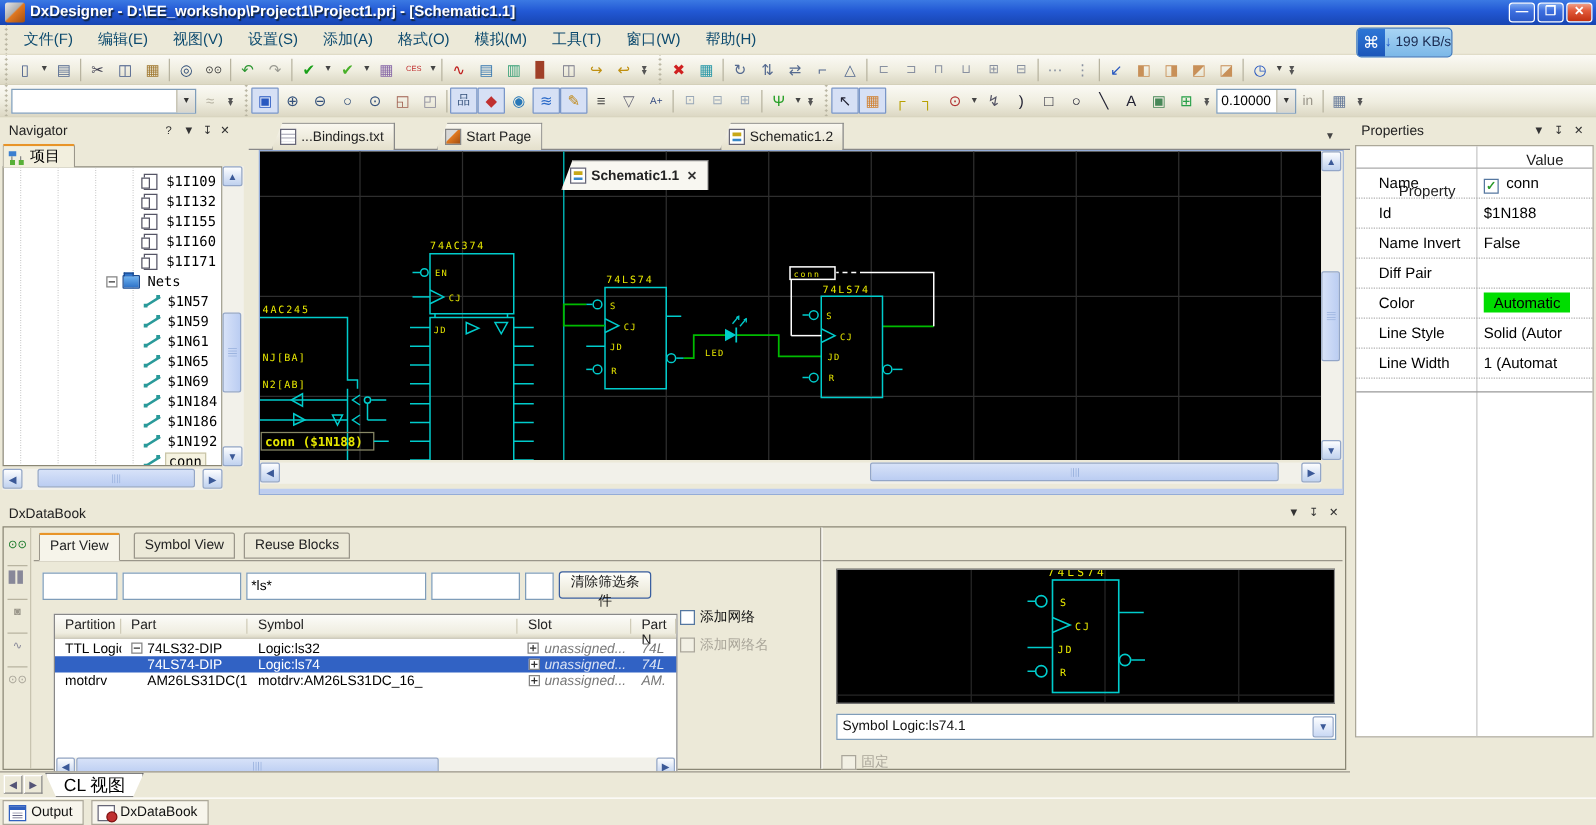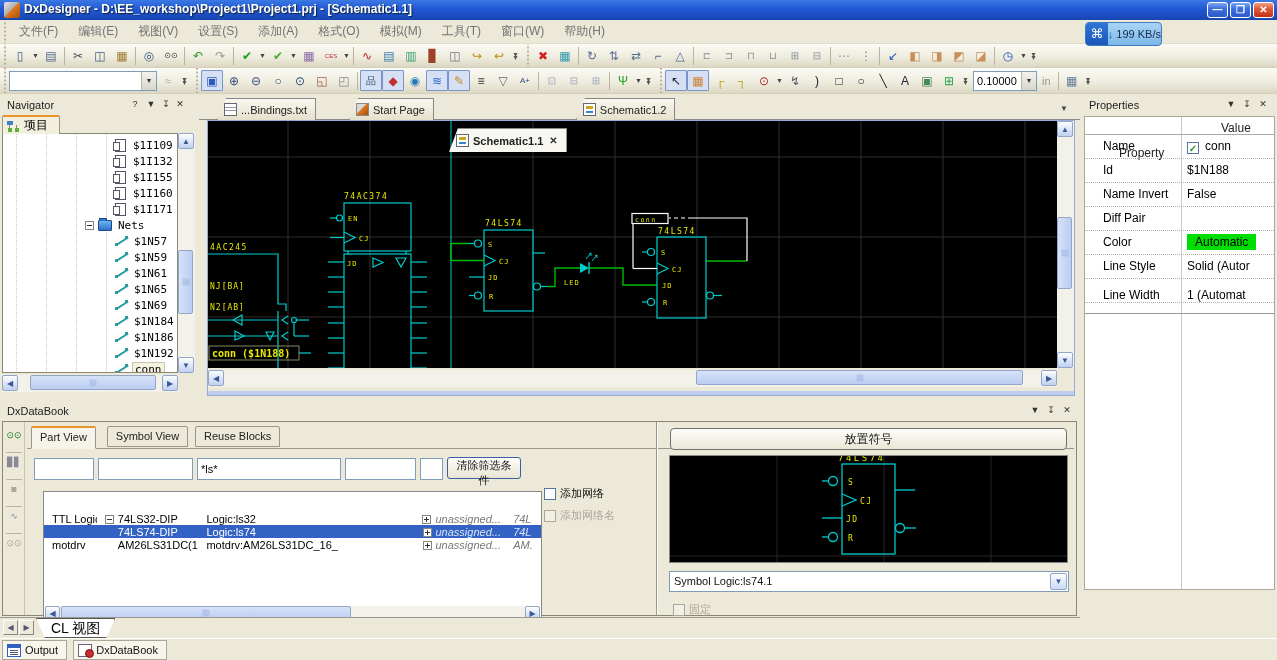--- a/index.html
+++ b/index.html
@@ -19,21 +19,21 @@
 
 #netmeter { position:absolute; left:1085px; top:22px; width:77px; height:24px; border-radius:4px; border:1px solid #3E7AC0;
   background:linear-gradient(180deg,#A8D4F4,#7CB8E8); z-index:50; display:flex; align-items:center; overflow:hidden;}
 #netlogo { width:24px; height:24px; background:linear-gradient(180deg,#2E78D8,#1B55B8); color:#fff; font-size:13px; text-align:center; line-height:24px; }
 #netspeed { flex:1; text-align:center; color:#1a2a50; font-size:11px; white-space:nowrap; }
 #netspeed .dn { color:#1b55c8; font-weight:bold; }
 
 
 #menubar { position:absolute; left:0; top:20px; width:1277px; height:24px; background:#ECE9D8; border-bottom:1px solid #E0DCC8; }
 .handle { width:5px; height:100%; background-image:radial-gradient(circle,#b8b4a0 35%,transparent 40%); background-size:4px 4px; background-position:center; background-repeat:repeat-y; margin:0 2px; }
-#menubar .menuitem { padding:0 10px; line-height:23px; display:inline-block; color:#737373; }
+#menubar .menuitem { padding:0 10px; line-height:23px; display:inline-block; color:#0c4a6e; }
 #menubar { display:flex; align-items:stretch; }
 
 
 .toolbar { position:absolute; left:0; width:1277px; display:flex; align-items:center;
   background:linear-gradient(180deg,#FBFAF5 0%,#EFEDDF 55%,#DCD8C4 100%); border-bottom:1px solid #d4d0ba; }
 #tb1 { top:44px; height:24px; }
 #tb2 { top:68px; height:26px; }
 .tbtn { width:22px; height:21px; display:flex; align-items:center; justify-content:center; border:1px solid transparent; border-radius:1px; flex:none; overflow:hidden;}
 .tbtn span { display:block; line-height:1; }
 .tbtn.pressed { background:#D6E0F5; border-color:#7A96C8; }
@@ -769,21 +769,21 @@
             <div class="pc2"><span></span></div>
           </div>
           <div class="prow" style="top: 114px; height: 24px;">
             <div class="pc1">Color</div>
             <div class="pc2"><span class="vchip" style="background: rgb(0, 221, 0);">Automatic</span></div>
           </div>
           <div class="prow" style="top: 138px; height: 24px;">
             <div class="pc1">Line Style</div>
             <div class="pc2"><span>Solid (Autor</span></div>
           </div>
-          <div class="prow" style="top: 162px; height: 24px; align-items: flex-end;">
+          <div class="prow" style="top: 162px; height: 24px;">
             <div class="pc1">Line Width</div>
             <div class="pc2"><span>1 (Automat</span></div>
           </div>
         </div>
       <div style="position:absolute; left:0; top:196px; width:100%; height:1px; background:#999;"></div>
     </div>
   </div>
 </div>
 
 <div id="databook">
@@ -819,20 +819,27 @@
     <button id="clear-btn" style="left:444px; width:74px;">清除筛选条件</button>
     <div class="dbcheck" style="left:541px; top:64px;">
         <span class="box"></span>
         <span>添加网络</span>
       </div>
     <div class="dbcheck disabled" style="left:541px; top:86px;">
         <span class="box"></span>
         <span>添加网络名</span>
       </div>
     <div id="parts-table">
+      <div id="pt-hdr">
+          <div class="hc" style="width: 53px;">Partition</div>
+          <div class="hc" style="width: 102px;">Part</div>
+          <div class="hc" style="width: 217px;">Symbol</div>
+          <div class="hc" style="width: 91px;">Slot</div>
+          <div class="hc" style="width: 36px;">Part N</div>
+        </div>
       <div id="pt-rows">
           <div class="ptrow" style="top: 20px;">
             <div class="c" style="width: 53px;">TTL Logic</div>
             <div class="c" style="width: 102px;"><span class="pt-exp"></span><span>74LS32-DIP</span></div>
             <div class="c" style="width: 217px;">Logic:ls32</div>
             <div class="c" style="width: 91px;"><span class="pt-exp plus"></span><span class="ital">unassigned...</span></div>
             <div class="c ital" style="width: 36px;">74L</div>
           </div>
           <div class="ptrow selected" style="top: 33px;">
             <div class="c" style="width: 53px;"></div>
@@ -849,21 +856,20 @@
             <div class="c ital" style="width: 36px;">AM.</div>
           </div>
         </div>
       <div class="sb" style="left:1px; top:114px; width:495px; height:16px;">
         <div class="sb-btn" style="left:0;top:0;width:15px;height:15px;line-height:14px;">◀</div>
         <div class="sb-thumb h" style="left:16px; top:0; width:290px; height:14px;"></div>
         <div class="sb-btn" style="right:0;top:0;width:15px;height:15px;line-height:14px;">▶</div>
       </div>
     </div>
     <div id="db-divider"></div>
-    <div id="place-btn">放置符号</div>
     <div id="preview">
       <svg width="397" height="106" viewBox="0 0 397 106">
         <rect width="397" height="106" fill="#000"></rect>
         <g stroke="#262626">
             <line x1="107" y1="0" x2="107" y2="106"></line>
             <line x1="214" y1="0" x2="214" y2="106"></line>
             <line x1="321" y1="0" x2="321" y2="106"></line>
             <line x1="0" y1="100" x2="397" y2="100"></line>
           </g>
         <text x="168" y="5" font-size="9" letter-spacing="2.5">74LS74</text>

